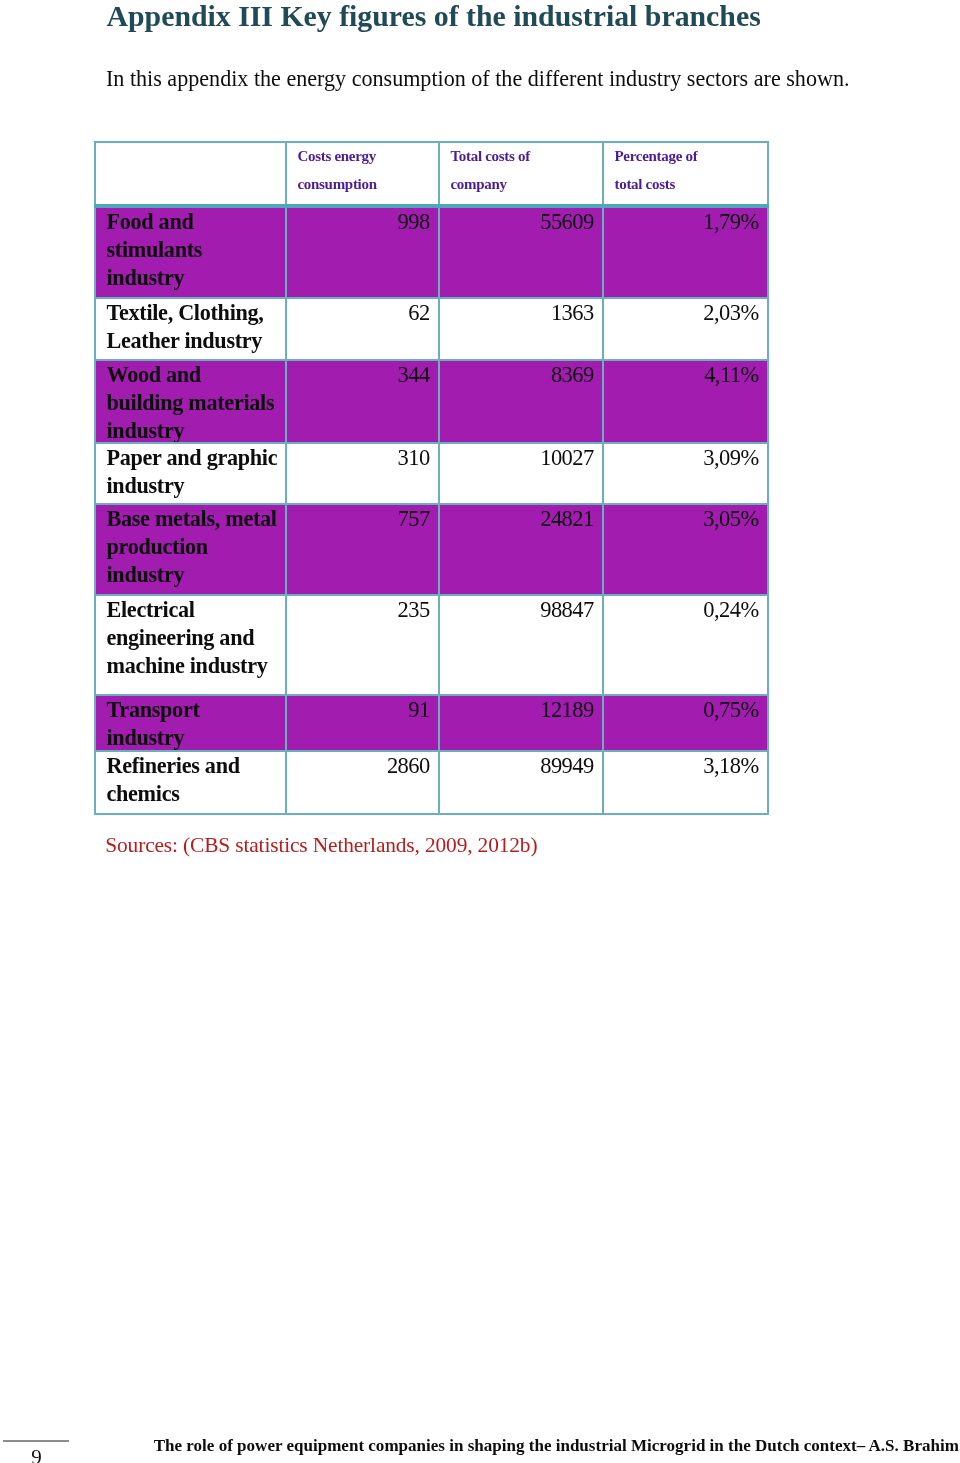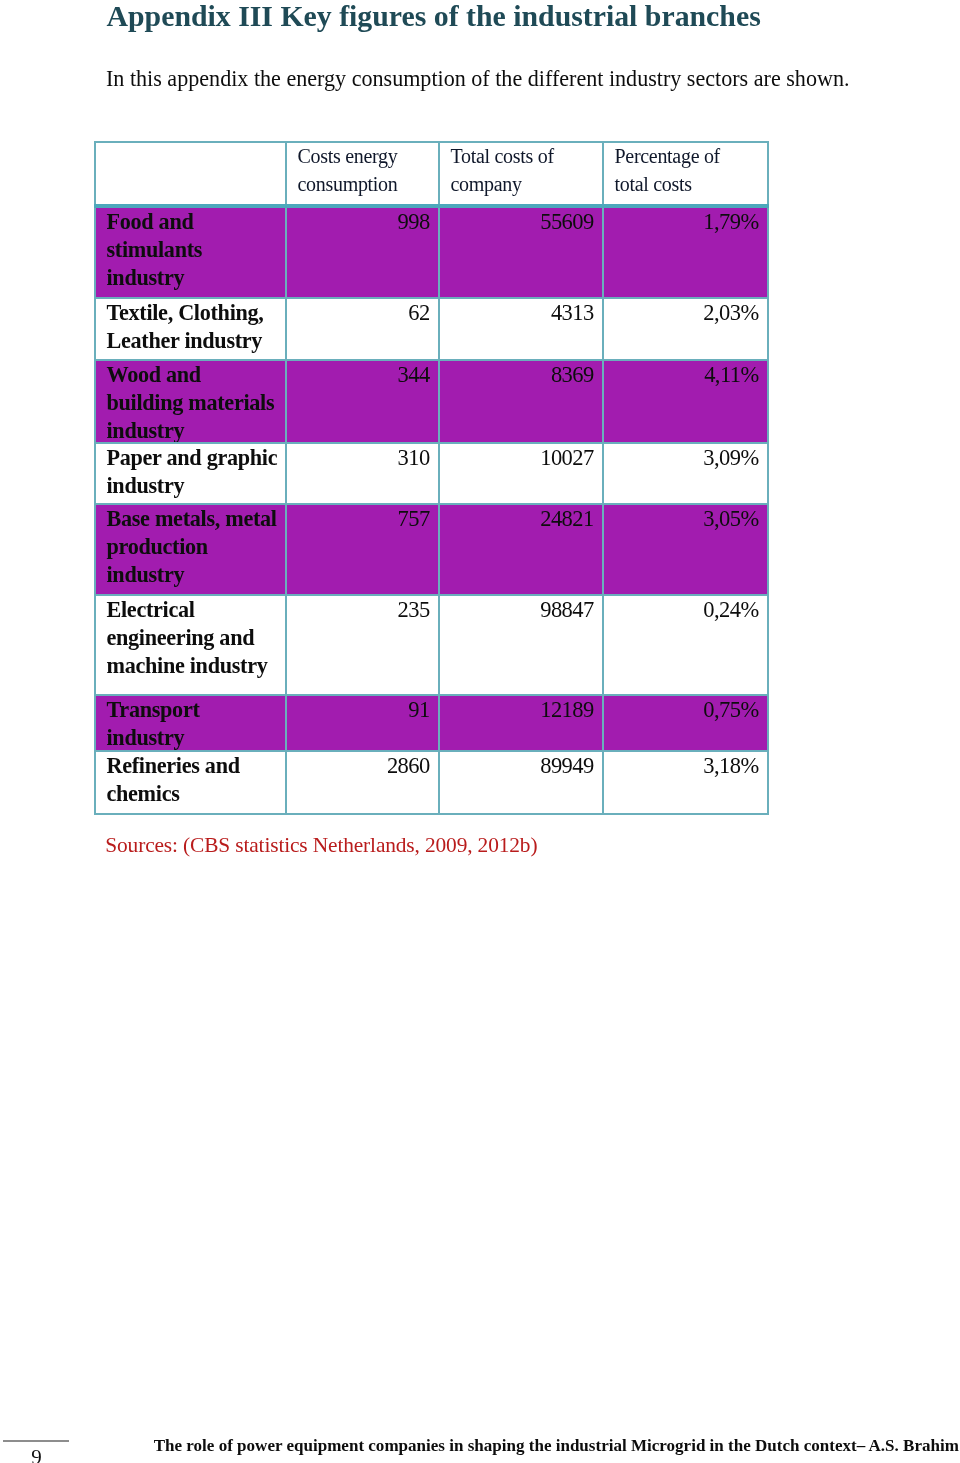--- a/index.html
+++ b/index.html
@@ -9,21 +9,21 @@
 
   .title{transform:translateZ(0);position:absolute;left:106.5px;top:-1px;font-size:29.8px;font-weight:bold;color:#1F4A56;white-space:nowrap;}
   .subtitle{transform:translateZ(0);position:absolute;left:106px;top:65.5px;font-size:22.1px;color:#0d0d0d;white-space:nowrap;}
   .sources{transform:translateZ(0);position:absolute;left:105.3px;top:833px;font-size:21.4px;letter-spacing:-0.14px;color:#b91c1c;white-space:nowrap;}
 
   .tbl{position:absolute;left:94.4px;top:140.6px;border-collapse:collapse;table-layout:fixed;}
   .tbl td{border:2px solid #6AAFBC;vertical-align:top;padding:0;overflow:hidden;}
   .tbl td > .cellbox{overflow:hidden;transform:translateZ(0);}
   .tbl .lab{font-weight:bold;font-size:22.2px;letter-spacing:-0.3px;line-height:28px;padding:0 0 0 10.1px;color:#0d0d0d;}
   .tbl .num{font-size:22.5px;letter-spacing:-0.55px;line-height:28.9px;padding:0 8.7px 0 0;text-align:right;color:#0d0d0d;}
-  .tbl .hd{font-weight:normal;font-size:20px;letter-spacing:-0.3px;line-height:27.9px;padding:0 0 0 10.1px;color:#0f172a;}
+  .tbl .hd{font-weight:bold;font-size:15px;letter-spacing:-0.3px;line-height:27.9px;padding:0 0 0 10.1px;color:#4c1d95;}
   .shade{background:#a21caf;}
   .hdrow td{border-bottom:4px solid #4DA8BC;}
 
   .prule{position:absolute;left:2.9px;top:1440px;width:66.6px;height:1.6px;background:#8d8d8d;}
   .pnum{transform:translateZ(0);position:absolute;left:1.5px;top:1444.5px;width:70px;text-align:center;font-size:21px;color:#111111;}
   .foot{transform:translateZ(0);position:absolute;left:153.7px;top:1436px;font-size:17.05px;font-weight:bold;color:#0d0d0d;white-space:nowrap;}
 </style>
 </head>
 <body>
 
@@ -88,21 +88,21 @@
         <td class="lab">
             <div class="cellbox" style="height:59.71px">
           <div>Textile, Clothing,</div>
           <div>Leather industry</div>
         </div>
           </td>
         <td class="num">
             <div class="cellbox" style="height:59.71px">62</div>
           </td>
         <td class="num">
-            <div class="cellbox" style="height:59.71px">4313</div>
+            <div class="cellbox" style="height:59.71px">1363</div>
           </td>
         <td class="num">
             <div class="cellbox" style="height:59.71px">2,03%</div>
           </td>
       </tr>
       <tr>
         <td class="lab shade">
             <div class="cellbox" style="height:80.41px">
           <div>Wood and</div>
           <div>building materials</div>

